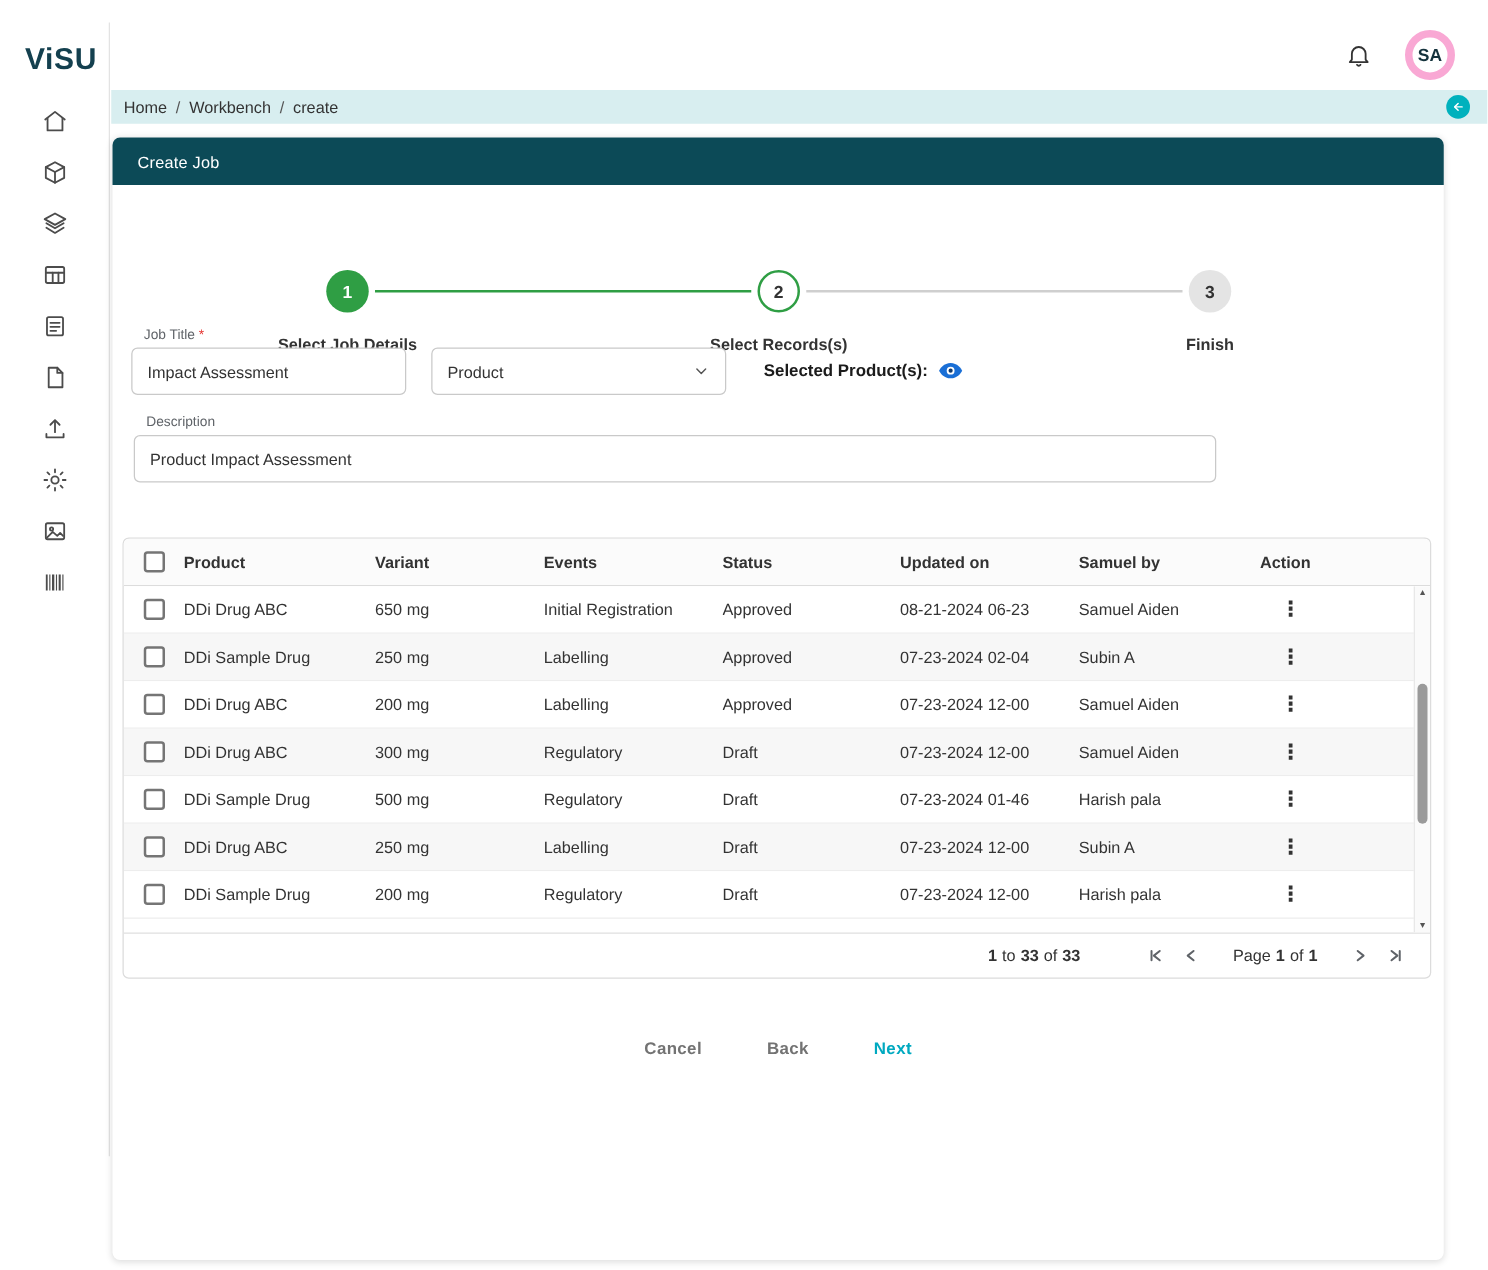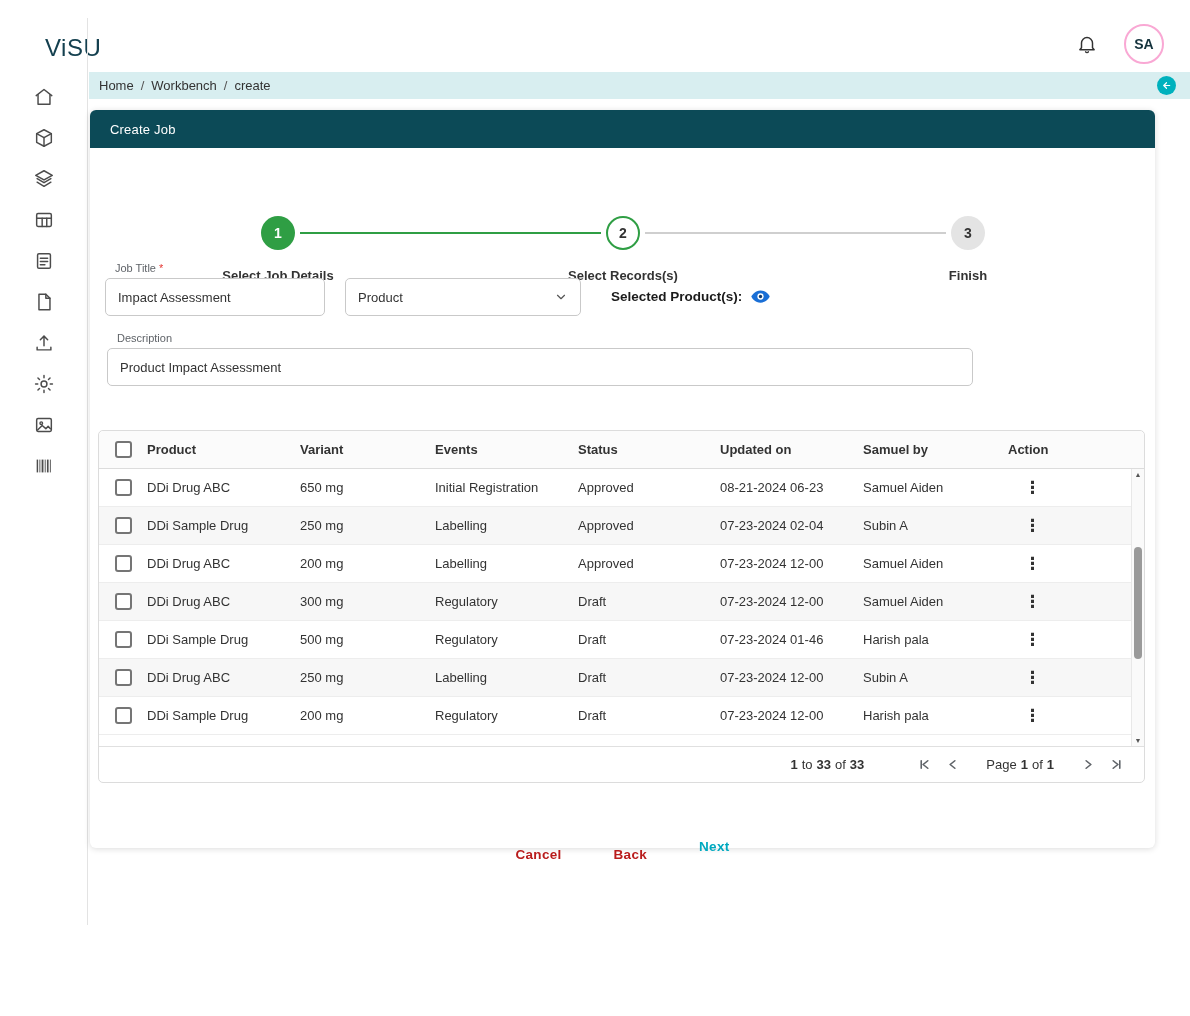--- a/index.html
+++ b/index.html
@@ -3,27 +3,27 @@
 <meta charset="utf-8">
 <style>
   * { margin:0; padding:0; box-sizing:border-box; }
   html,body { background:#fff; }
   body {
     width:1190px; height:1016px; position:relative; overflow:hidden;
     font-family:"Liberation Sans","DejaVu Sans",sans-serif; color:#333;
   }
   
   .logo {
-    position:absolute; left:20px; top:34px; font-size:24px; font-weight:400;
-    color:#14404f; letter-spacing:.5px; cursor:pointer;margin-left:25px;
+    position:absolute; left:20px; top:34px; font-size:24px; font-weight:700;
+    color:#14404f; letter-spacing:.5px; cursor:pointer;
   }
   .topbar-right { position:absolute; right:26px; top:24px; display:flex; align-items:center; gap:26px; }
   .bell-btn { cursor:pointer; display:flex; }
   .avatar {
-    width:40px; height:40px; border-radius:50%; border:2px solid #f9a8d4; background:#fff;
+    width:40px; height:40px; border-radius:50%; border:6px solid #f9a8d4; background:#fff;
     display:flex; align-items:center; justify-content:center;
     font-size:14px; font-weight:700; color:#14323c; cursor:pointer;
   }
   
   .sidebar {
     position:absolute; left:0; top:18px; width:88px; height:907px;
     border-right:1px solid #e3e3e3;
   }
   .side-icons { position:absolute; top:68px; left:0; width:88px; display:flex; flex-direction:column; align-items:center; gap:19px; }
   .side-icon { width:24px; height:22px; display:flex; align-items:center; justify-content:center; cursor:pointer; }
@@ -34,21 +34,21 @@
     font-size:13px; color:#333;
   }
   .crumb { cursor:pointer; }
   .crumb-sep { margin:0 7px; color:#555; }
   .back-btn {
     margin-left:auto; width:19px; height:19px; border-radius:50%; background:#00b1bd;
     display:flex; align-items:center; justify-content:center; cursor:pointer;
   }
   
   .card {
-    position:absolute; left:90px; top:110px; width:1065px; height:738px;
+    position:absolute; left:90px; top:110px; width:1065px; height:898px;
     background:#fff; border-radius:6px; box-shadow:0 1px 6px rgba(0,0,0,.14);
   }
   .card-header {
     height:38px; background:#0c4a57; border-radius:6px 6px 0 0;
     display:flex; align-items:center; padding-left:20px;
     color:#fff; font-size:13px; letter-spacing:.2px;
   }
   
   .stepper { position:relative; height:140px; }
   .step-line { position:absolute; top:84px; height:2px; }
@@ -124,21 +124,21 @@
   .pg-summary { display:flex; gap:4px; margin-right:44px; }
   .bold { font-weight:700; }
   .pg-btn { display:flex; align-items:center; justify-content:center; width:24px; height:24px; cursor:pointer; }
   .pg-page { display:flex; gap:4px; margin:0 18px; }
   
   .footer-actions {
     position:absolute; top:721px; left:0; width:100%;
     display:flex; justify-content:center; gap:52px;
   }
   .txt-btn { background:none; border:none; font-family:inherit; font-size:13.5px; font-weight:700; letter-spacing:.3px; cursor:pointer; }
-  .btn-dark { color:#b91c1c;margin-top:16px; }
+  .btn-dark { color:#737373; }
   .btn-teal { color:#00a9c0; }
 </style>
 </head>
 <body>
 
 <div class="logo">ViSU</div>
 <div class="topbar-right">
   <span class="bell-btn">
     <svg width="22" height="22" viewBox="0 0 24 24" fill="none" stroke="#333" stroke-width="1.6" stroke-linecap="round" stroke-linejoin="round">
       <path d="M18 16 v-5 a6 6 0 0 0 -12 0 v5 l-1.8 2.2 h15.6 Z"></path>

